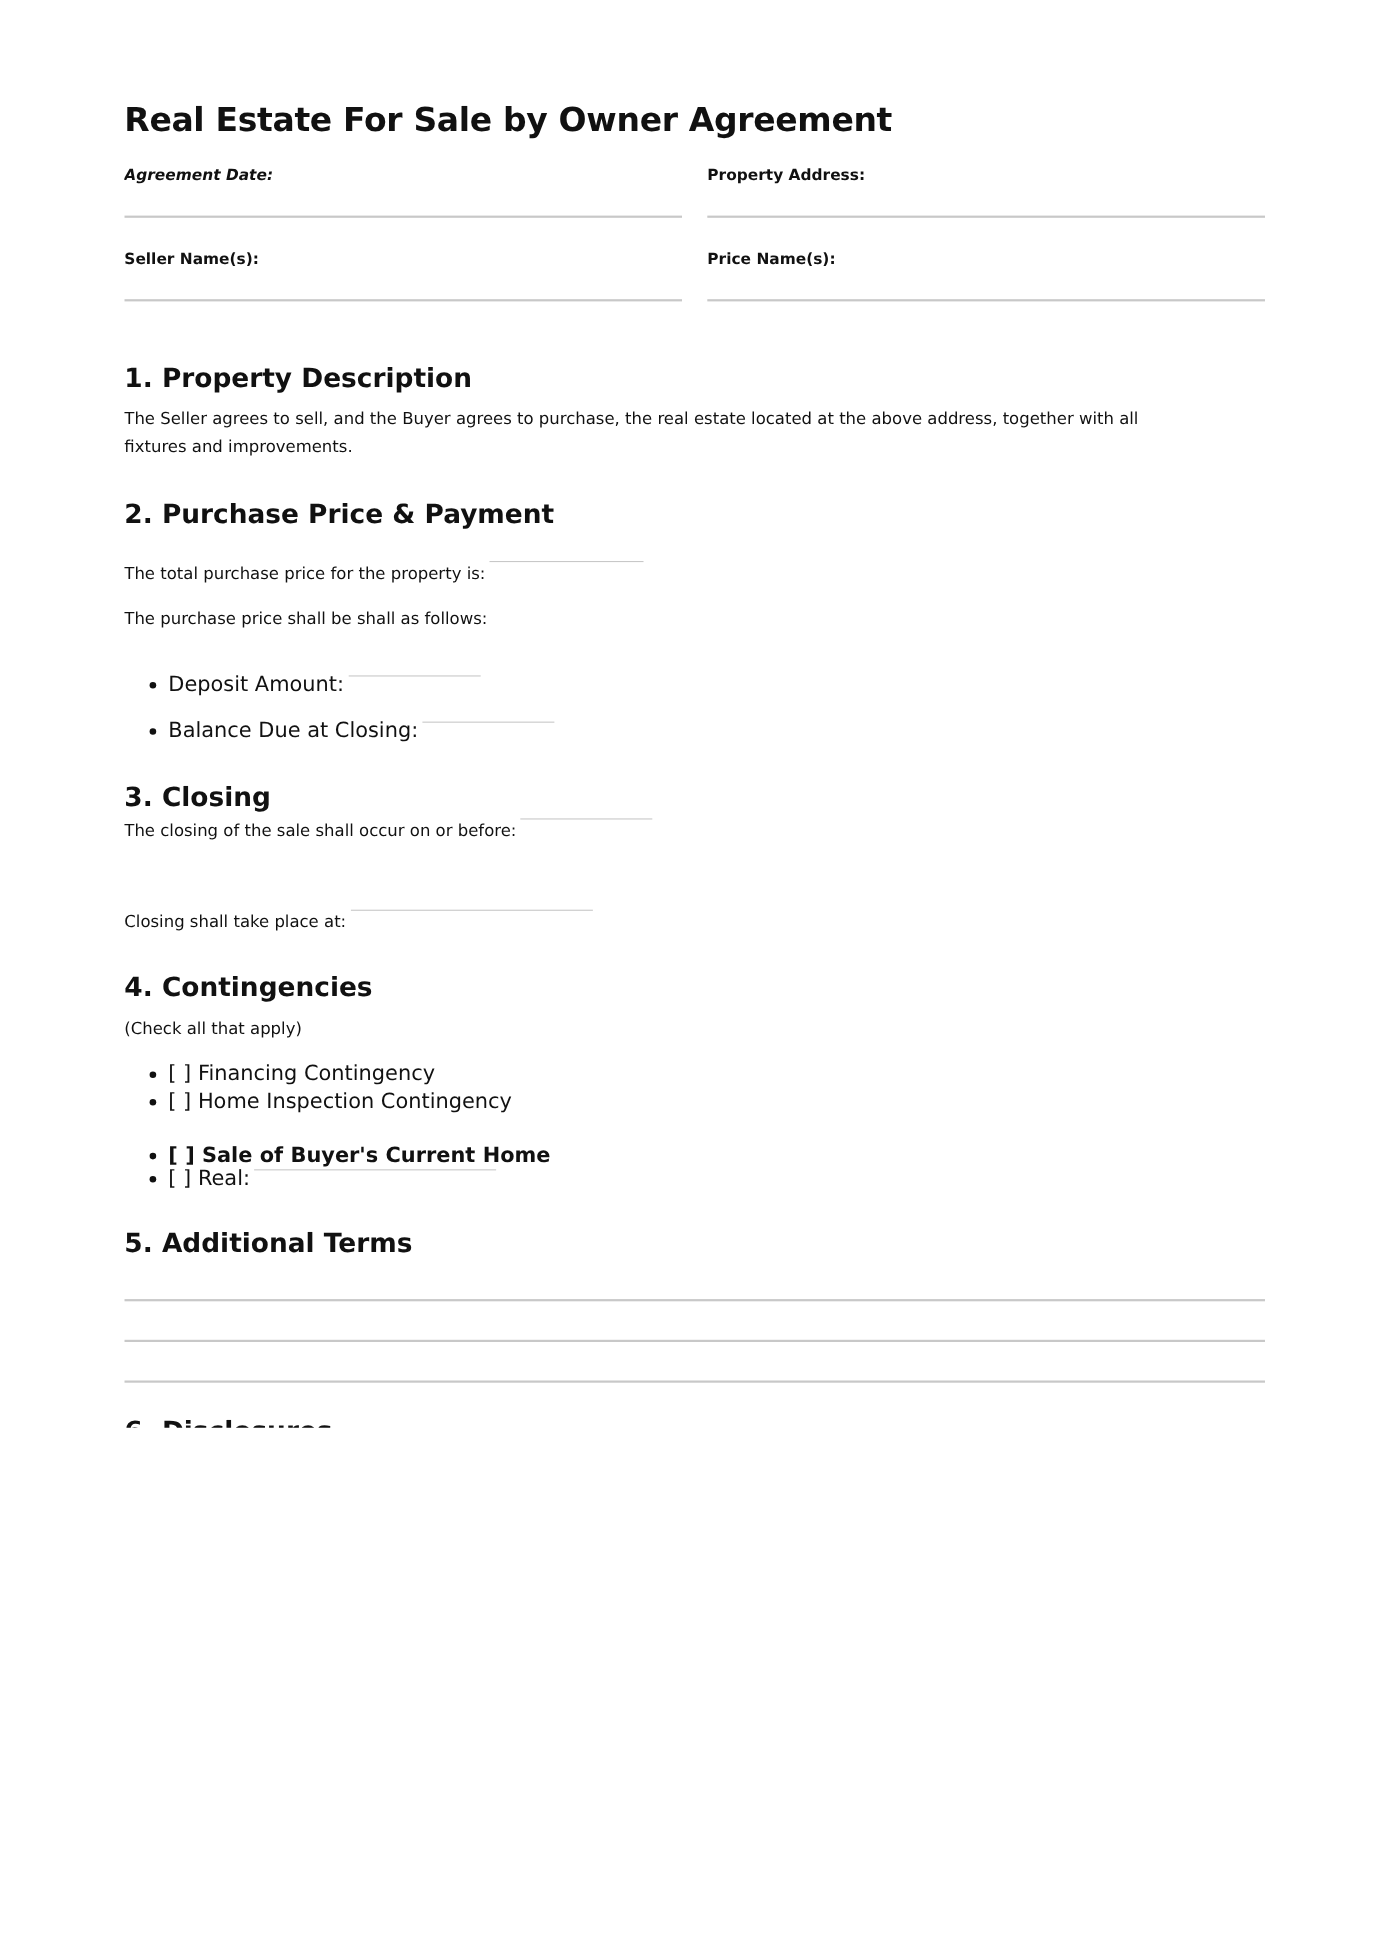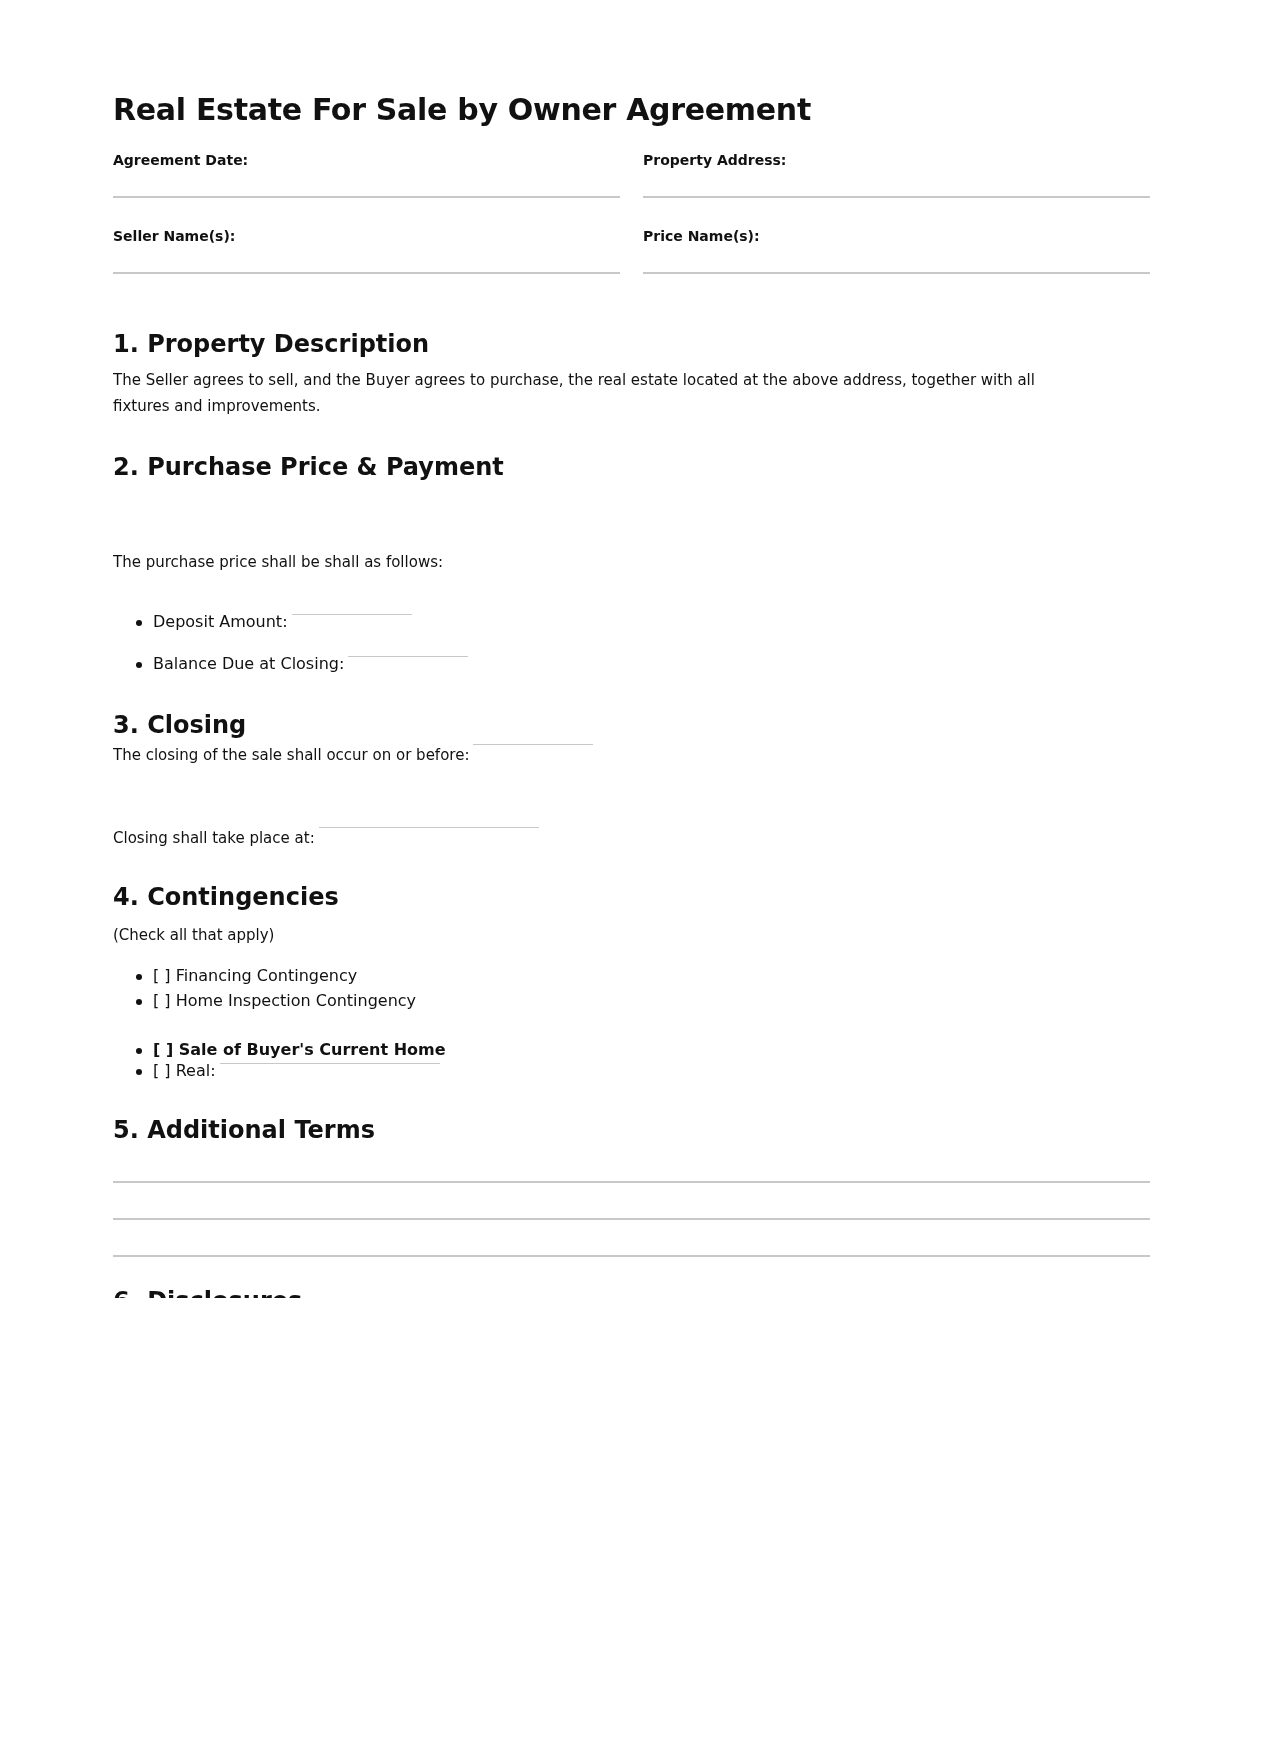--- a/index.html
+++ b/index.html
@@ -29,55 +29,58 @@
     position: absolute; left: 0; margin: 0; font-size: 24px; font-weight: 700; white-space: nowrap;
   }
   .p {
     position: absolute; left: 0; font-size: 15px; line-height: 26px; white-space: nowrap;
   }
   .p.wrap { white-space: normal; width: 960px; }
   .blank {
     display: inline-block; vertical-align: top; margin-left: 4px;
     border-top: 1px solid #c8c8c8; height: 1px; margin-top: 2px;
   }
-  .li { position: absolute; left: 40px; font-size: 16px; line-height: 20px; white-space: nowrap; }
+  .li { position: absolute; left: 40px; font-size: 19px; line-height: 20px; white-space: nowrap; }
   .li::before {
     content: ""; position: absolute; left: -17px; top: 8px; width: 6px; height: 6px;
     border-radius: 50%; background: #111;
   }
   .hr { position: absolute; left: 0; width: 1037px; border-top: 2px solid #c8c8c8; }
 </style>
 </head>
 <body>
 
 <div class="page">
 
   <h1>Real Estate For Sale by Owner Agreement</h1>
 
-  <div class="field" style="left:0; top:152px;">
+  <div class="field" style="left:0; top:152px;font-style:italic;">
     <span class="lbl">Agreement Date:</span>
     <div class="line" style="top:44px;"></div>
   </div>
   <div class="field" style="left:530px; top:152px;">
     <span class="lbl">Property Address:</span>
     <div class="line" style="top:44px;"></div>
   </div>
   <div class="field" style="left:0; top:228px;">
     <span class="lbl">Seller Name(s):</span>
     <div class="line" style="top:44px;"></div>
   </div>
   <div class="field" style="left:530px; top:228px;">
     <span class="lbl">Price Name(s):</span>
     <div class="line" style="top:44px;"></div>
   </div>
 
   <h2 style="top:330px;">1. Property Description</h2>
   <div class="p wrap" style="top:367px;">The Seller agrees to sell, and the Buyer agrees to purchase, the real estate located at the above address, together with all fixtures and improvements.</div>
 
   <h2 style="top:453px;">2. Purchase Price &amp; Payment</h2>
+  <div class="p" style="top:508px;">
+    <span>The total purchase price for the property is:</span><span class="blank" style="width:140px;"></span>
+  </div>
   <div class="p" style="top:549px;">The purchase price shall be shall as follows:</div>
   <div class="li" style="top:612px;">
     <span>Deposit Amount:</span><span class="blank" style="width:120px;"></span>
   </div>
   <div class="li" style="top:654px;">
     <span>Balance Due at Closing:</span><span class="blank" style="width:120px;"></span>
   </div>
 
   <h2 style="top:711px;">3. Closing</h2>
   <div class="p" style="top:742px;">

